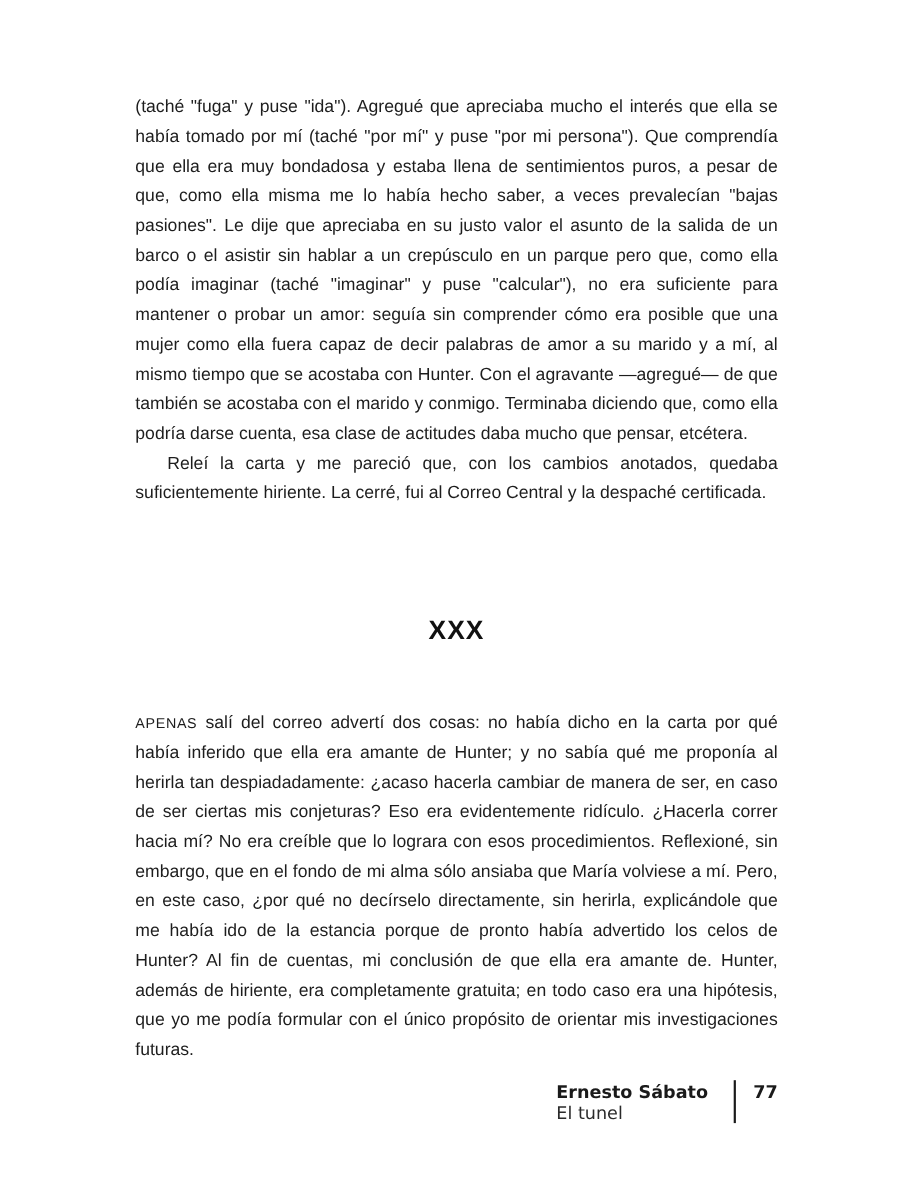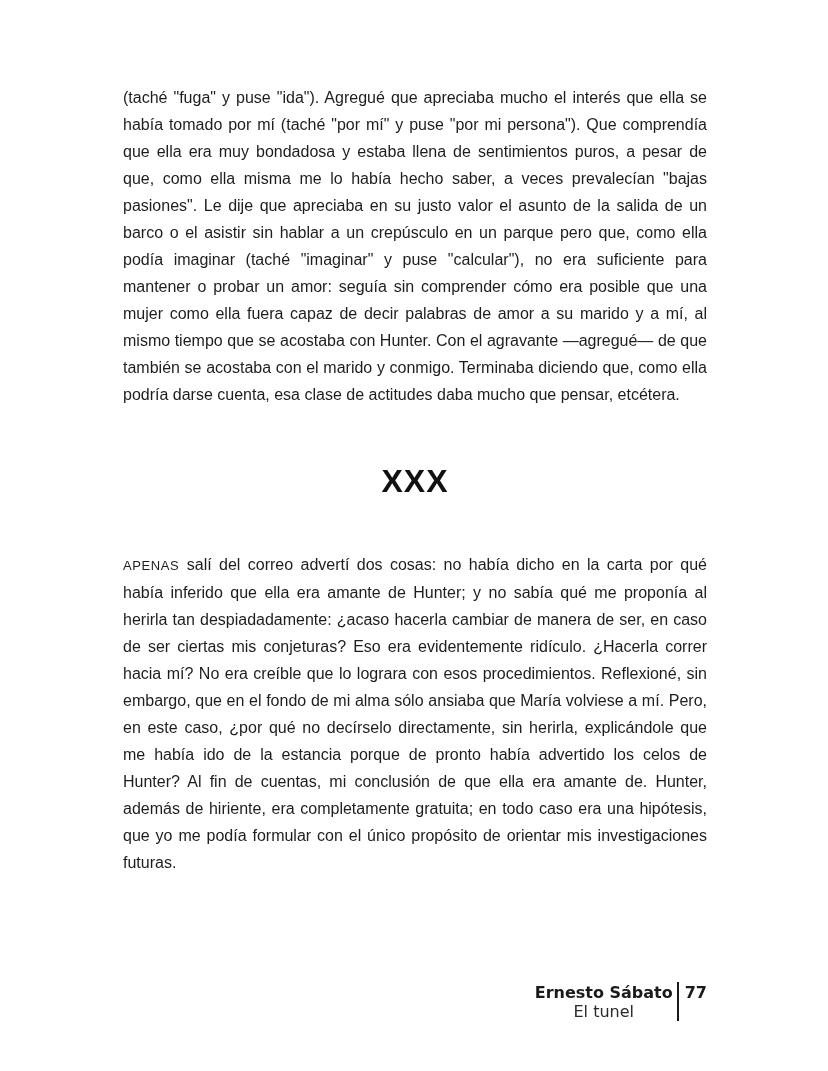--- a/index.html
+++ b/index.html
@@ -30,47 +30,47 @@
     text-align: justify;
   }
   p.para {
     margin: 0;
     padding: 0;
   }
   p.para-indent {
     text-indent: 29px;
   }
   h2.chapter-heading {
-    margin: 59px 0 56px 0;
+    margin: 98px 0 56px 0;
     padding: 0;
     text-align: center;
     font-family: "Liberation Sans", sans-serif;
-    font-size: 32px;
+    font-size: 24px;
     line-height: 28px;
     font-weight: bold;
     letter-spacing: 1px;
     color: #111111;
   }
   .lead-word {
     font-size: 13px;
     letter-spacing: 0.6px;
   }
   .footer {
     position: absolute;
     top: 982px;
     right: 121px;
     display: flex;
     align-items: stretch;
     font-family: "DejaVu Sans", sans-serif;
   }
   .footer-left {
     display: flex;
     flex-direction: column;
-    align-items: center;
-    padding-right: 4px;
+    align-items: flex-start;
+    padding-right: 23px;
   }
   .footer-author {
     font-weight: bold;
     font-size: 16px;
     line-height: 21px;
     color: #1a1a1a;
     white-space: nowrap;
   }
   .footer-book {
     font-size: 16px;
@@ -80,32 +80,33 @@
   }
   .footer-bar {
     width: 2px;
     background: #1a1a1a;
   }
   .footer-page {
     font-weight: bold;
     font-size: 16px;
     line-height: 21px;
     color: #1a1a1a;
-    padding-left: 6px;
+    padding-left: 16px;
   }
 </style>
 </head>
 <body>
 
 <div class="sheet">
 
   <div class="text-block">
 
     <p class="para">(taché "fuga" y puse "ida"). Agregué que apreciaba mucho el interés que ella se había tomado por mí (taché "por mí" y puse "por mi persona"). Que comprendía que ella era muy bondadosa y estaba llena de sentimientos puros, a pesar de que, como ella misma me lo había hecho saber, a veces prevalecían "bajas pasiones". Le dije que apreciaba en su justo valor el asunto de la salida de un barco o el asistir sin hablar a un crepúsculo en un parque pero que, como ella podía imaginar (taché "imaginar" y puse "calcular"), no era suficiente para mantener o probar un amor: seguía sin comprender cómo era posible que una mujer como ella fuera capaz de decir palabras de amor a su marido y a mí, al mismo tiempo que se acostaba con Hunter. Con el agravante —agregué— de que también se acostaba con el marido y conmigo. Terminaba diciendo que, como ella podría darse cuenta, esa clase de actitudes daba mucho que pensar, etcétera.</p>
 
+    <p class="para para-indent">Releí la carta y me pareció que, con los cambios anotados, quedaba suficientemente hiriente. La cerré, fui al Correo Central y la despaché certificada.</p>
 
     <h2 class="chapter-heading">XXX</h2>
 
     <p class="para"><span class="lead-word">APENAS</span><span> salí del correo advertí dos cosas: no había dicho en la carta por qué había inferido que ella era amante de Hunter; y no sabía qué me proponía al herirla tan despiadadamente: ¿acaso hacerla cambiar de manera de ser, en caso de ser ciertas mis conjeturas? Eso era evidentemente ridículo. ¿Hacerla correr hacia mí? No era creíble que lo lograra con esos procedimientos. Reflexioné, sin embargo, que en el fondo de mi alma sólo ansiaba que María volviese a mí. Pero, en este caso, ¿por qué no decírselo directamente, sin herirla, explicándole que me había ido de la estancia porque de pronto había advertido los celos de Hunter? Al fin de cuentas, mi conclusión de que ella era amante de. Hunter, además de hiriente, era completamente gratuita; en todo caso era una hipótesis, que yo me podía formular con el único propósito de orientar mis investigaciones futuras.</span></p>
 
   </div>
 
   <div class="footer">
     <div class="footer-left">
       <span class="footer-author">Ernesto Sábato</span>

